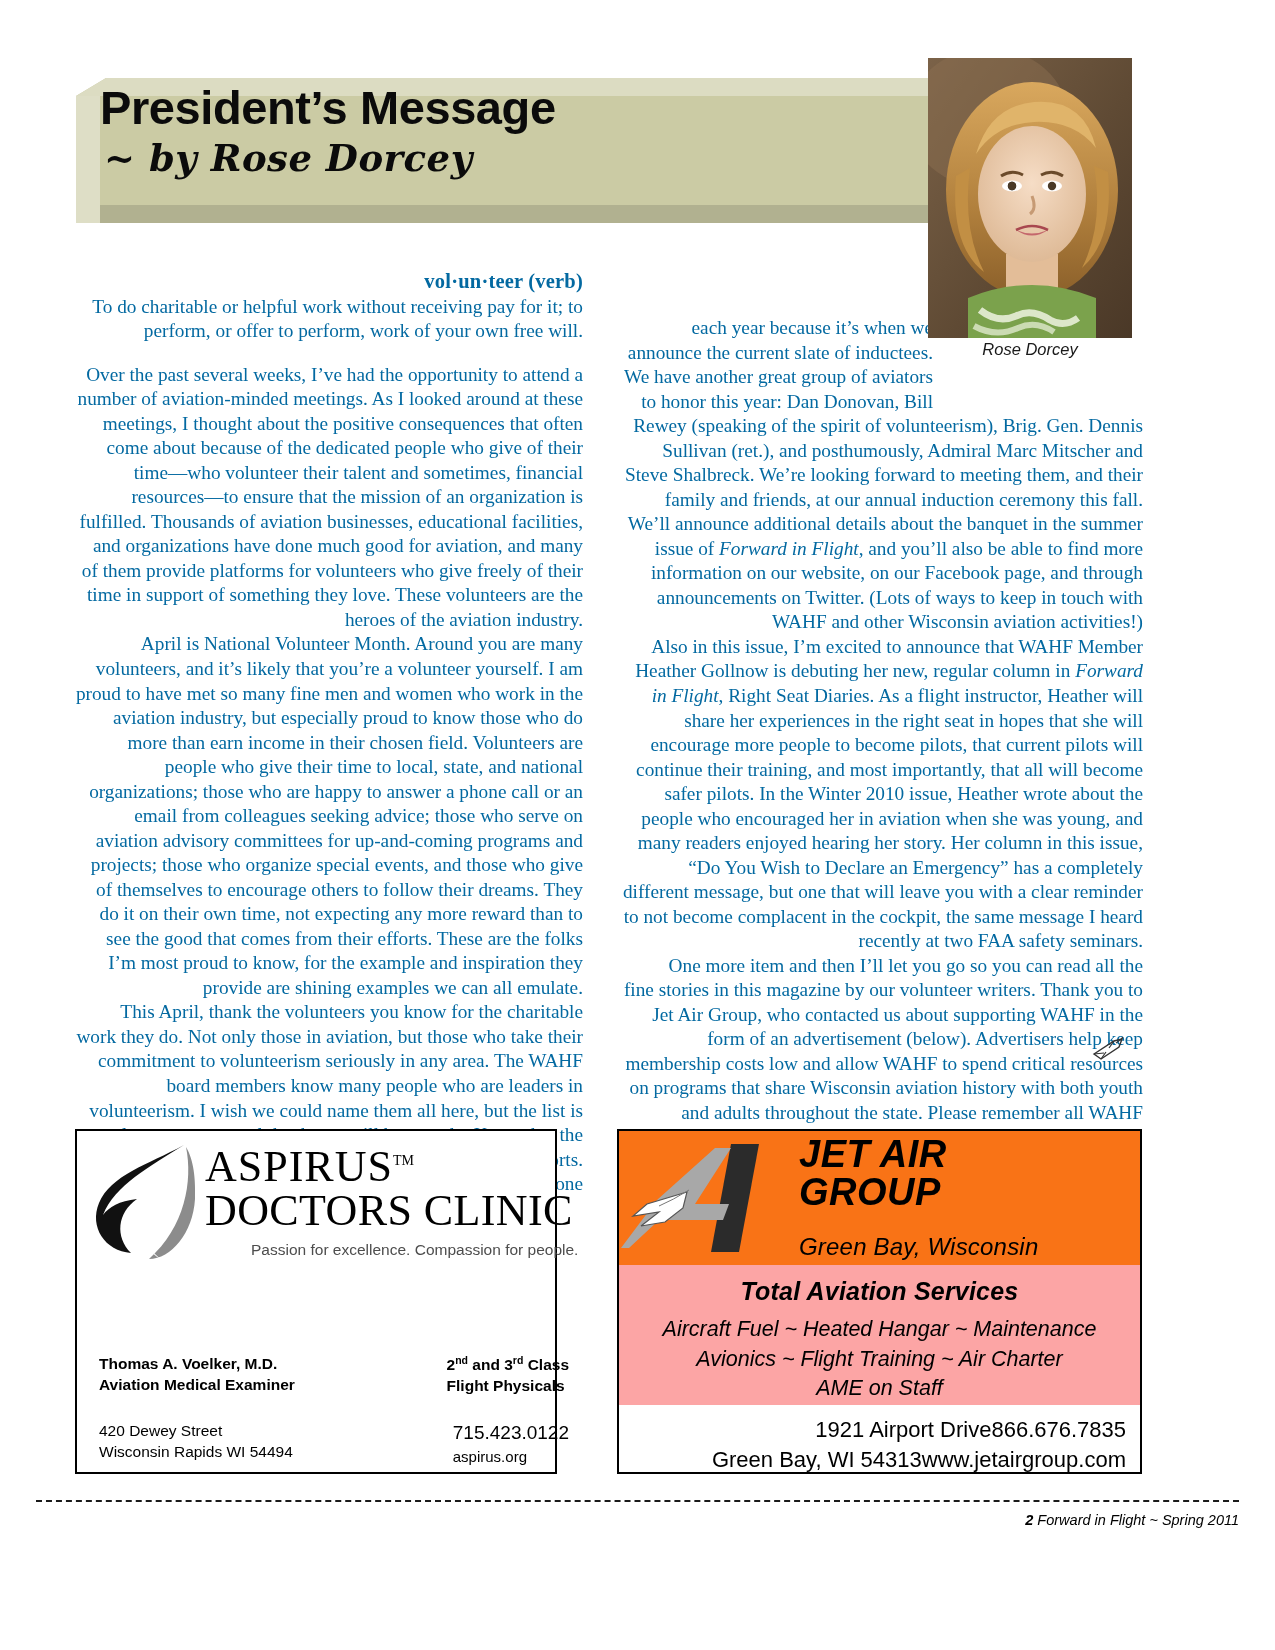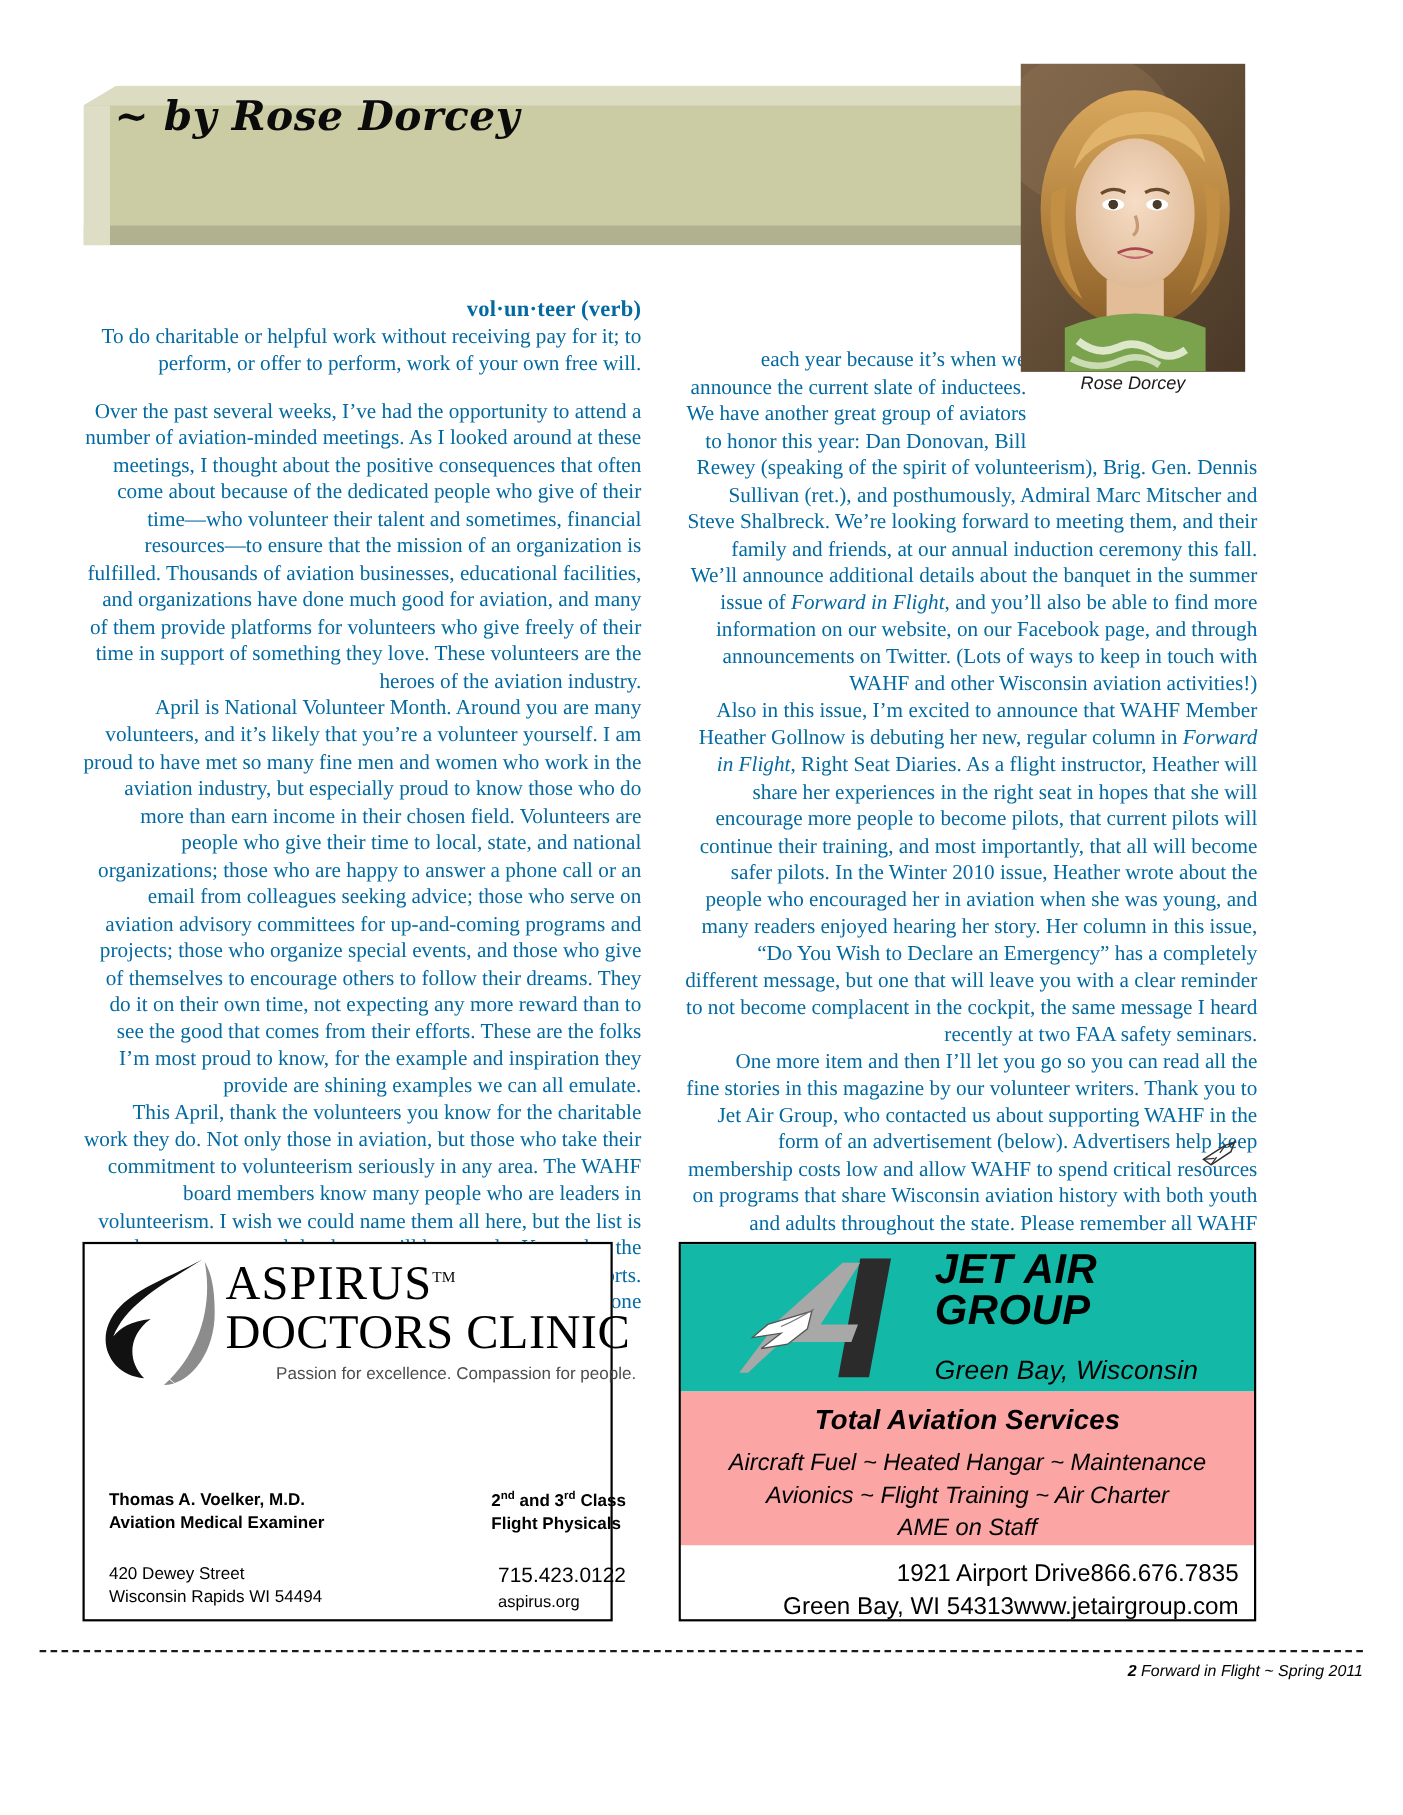--- a/index.html
+++ b/index.html
@@ -47,21 +47,20 @@
   }
   .banner-sub {
     font-family: "DejaVu Serif", serif;
     font-style: italic;
     font-weight: bold;
     font-size: 37px;
     line-height: 1.18;
     color: #0b0b0b;
     margin: 2px 0 0 6px;
     letter-spacing: 0.5px;
-    text-align: center;
   }
 
   
   .portrait {
     position: absolute;
     left: 928px;
     top: 58px;
     width: 204px;
     height: 280px;
     z-index: 6;
@@ -193,24 +192,23 @@
   .ai-phone { font-size: 19px; }
   .ai-web { font-size: 15px; }
   .sup { font-size: 10.5px; vertical-align: super; }
 
   
   .jet-top {
     position: absolute;
     left: 0; top: 0;
     width: 100%;
     height: 134px;
-    background: #14b8a6;
+    background: #f97316;
     display: flex;
     align-items: center;
-    justify-content: center;
   }
   .jet-mark { width: 172px; height: 112px; flex: 0 0 172px; }
   .jet-words { margin-left: 8px; }
   .jet-name {
     font-family: "Liberation Sans", sans-serif;
     font-weight: bold;
     font-style: italic;
     font-size: 38px;
     line-height: 1.0;
     letter-spacing: 0.5px;
@@ -281,20 +279,21 @@
 
 <div class="banner-wrap">
   <svg class="banner-shape" viewBox="0 0 1056 145" preserveAspectRatio="none">
     <polygon points="0,18 30,0 1056,0 1056,120 1026,145 0,145" fill="#cbcba4"></polygon>
     <polygon points="0,18 30,0 1056,0 1026,18" fill="#dcdcc2"></polygon>
     <polygon points="1026,18 1056,0 1056,120 1026,145" fill="#9d9d80"></polygon>
     <polygon points="0,145 1026,145 1026,127 0,127" fill="#9d9d80" opacity="0.55"></polygon>
     <polygon points="0,18 24,18 24,145 0,145" fill="#dedec6"></polygon>
   </svg>
   <div class="banner-text">
+    <div class="banner-title">President’s Message</div>
     <div class="banner-sub">~ by Rose Dorcey</div>
   </div>
 </div>
 
 <div class="portrait">
   <svg width="204" height="280" viewBox="0 0 204 280">
     <defs>
       <linearGradient id="bgg" x1="0" y1="0" x2="1" y2="1">
         <stop offset="0%" stop-color="#7b6248"></stop>
         <stop offset="55%" stop-color="#5f4a34"></stop>

